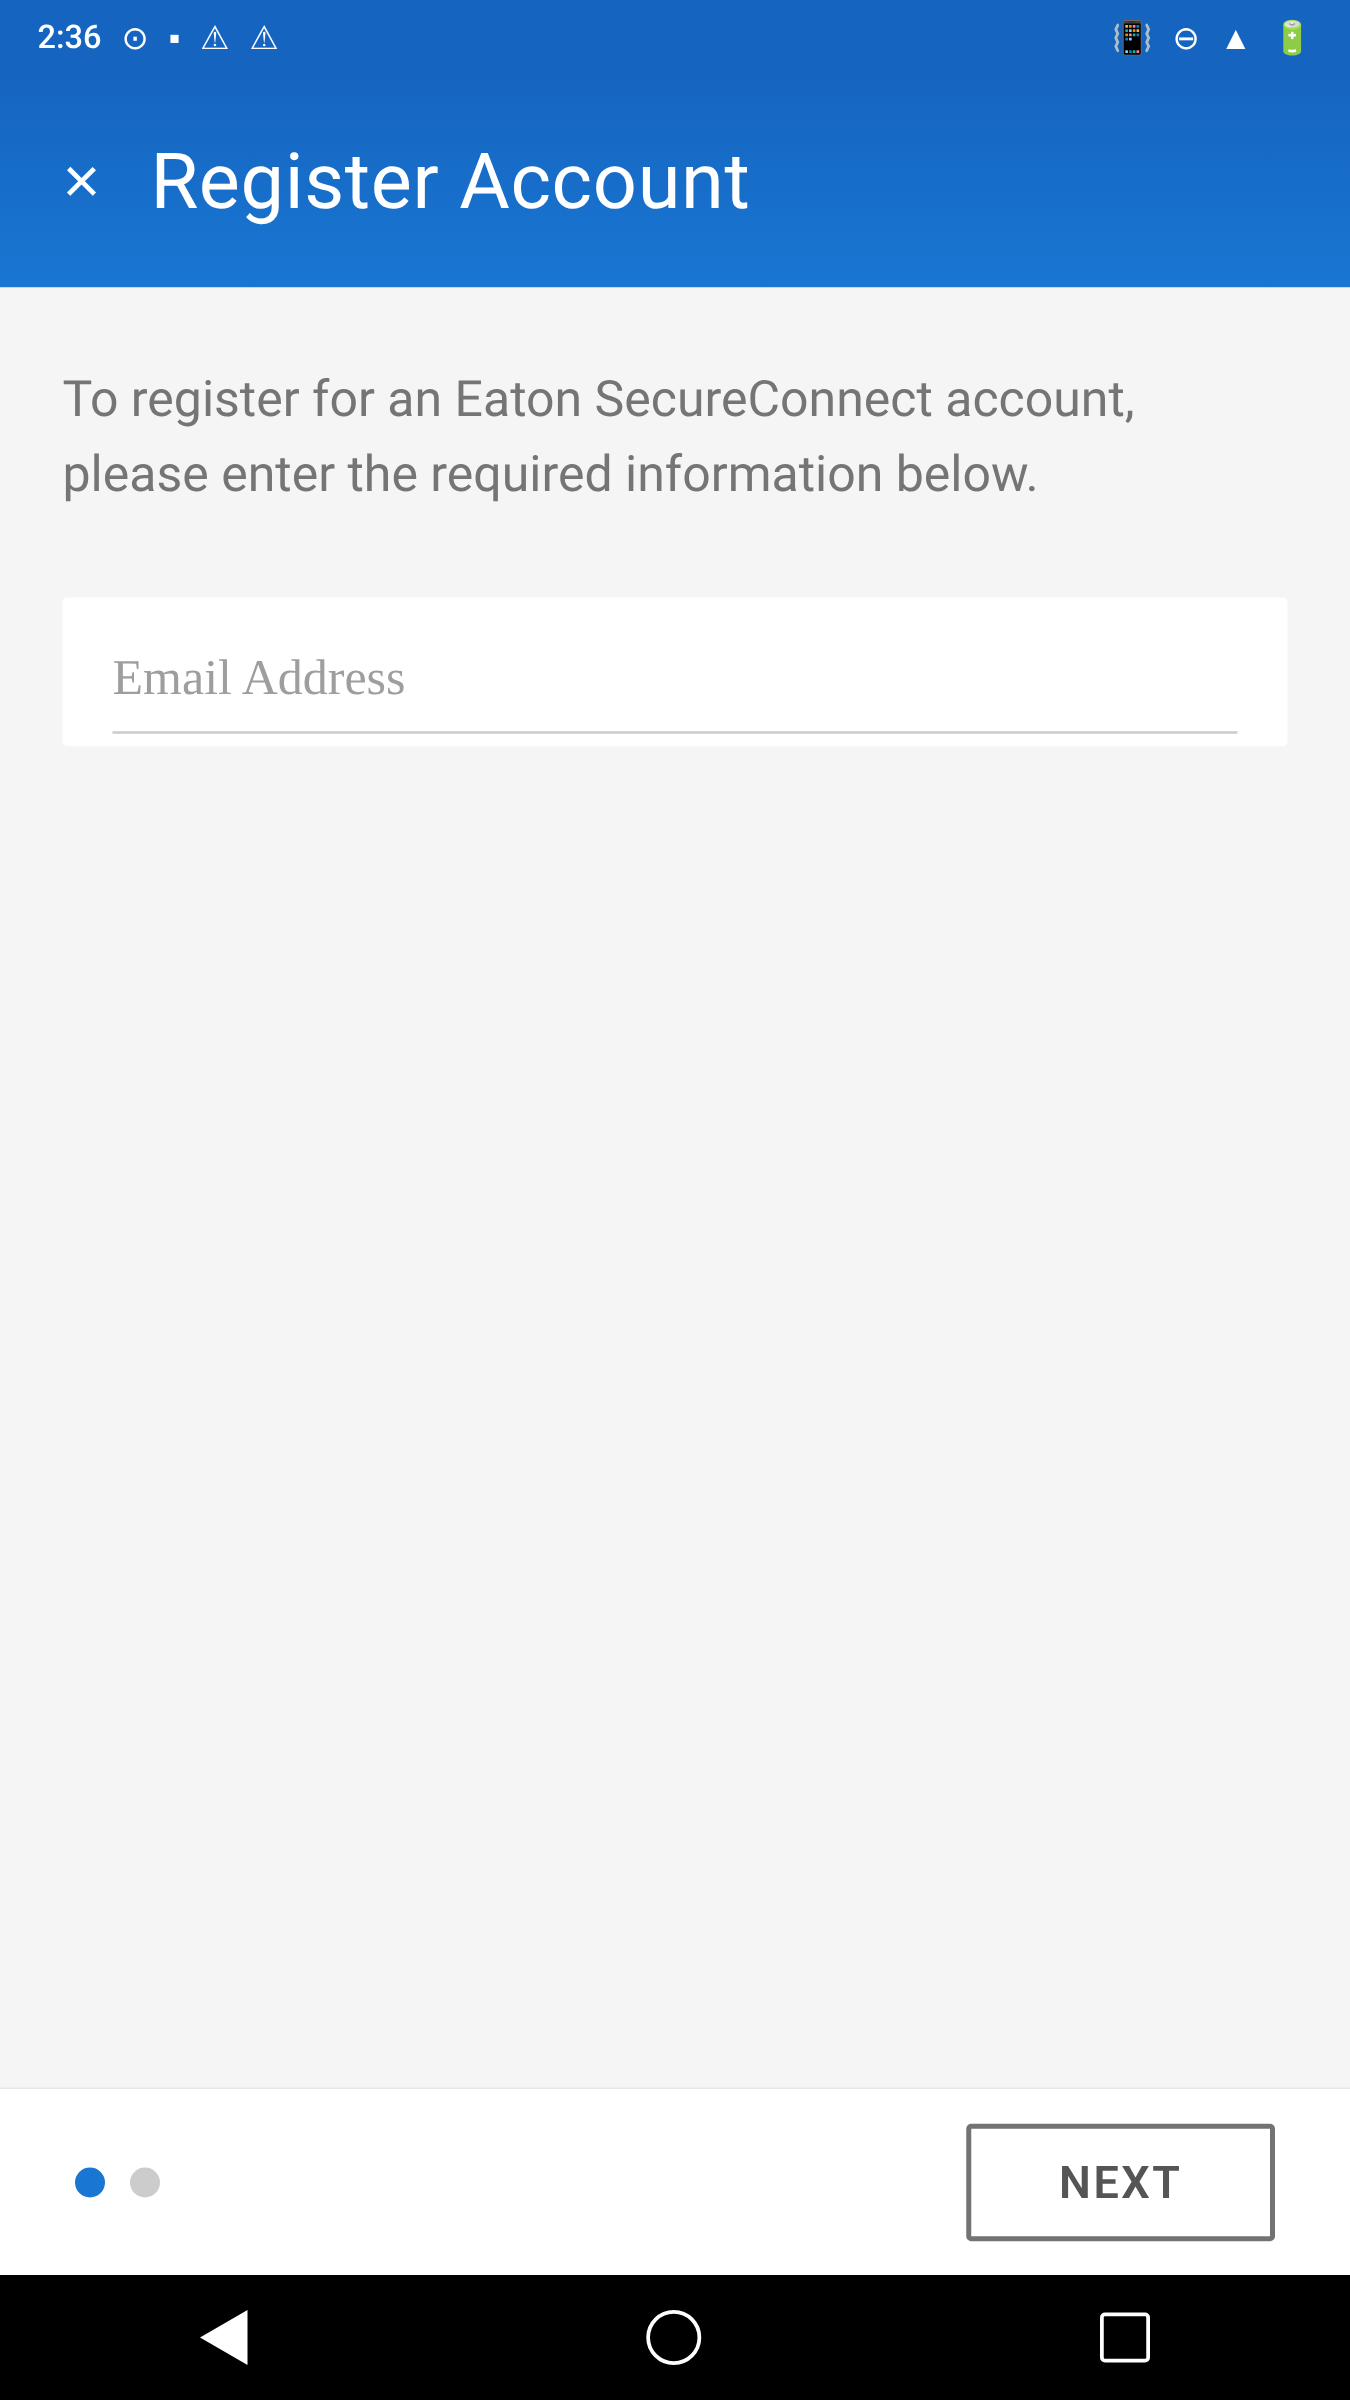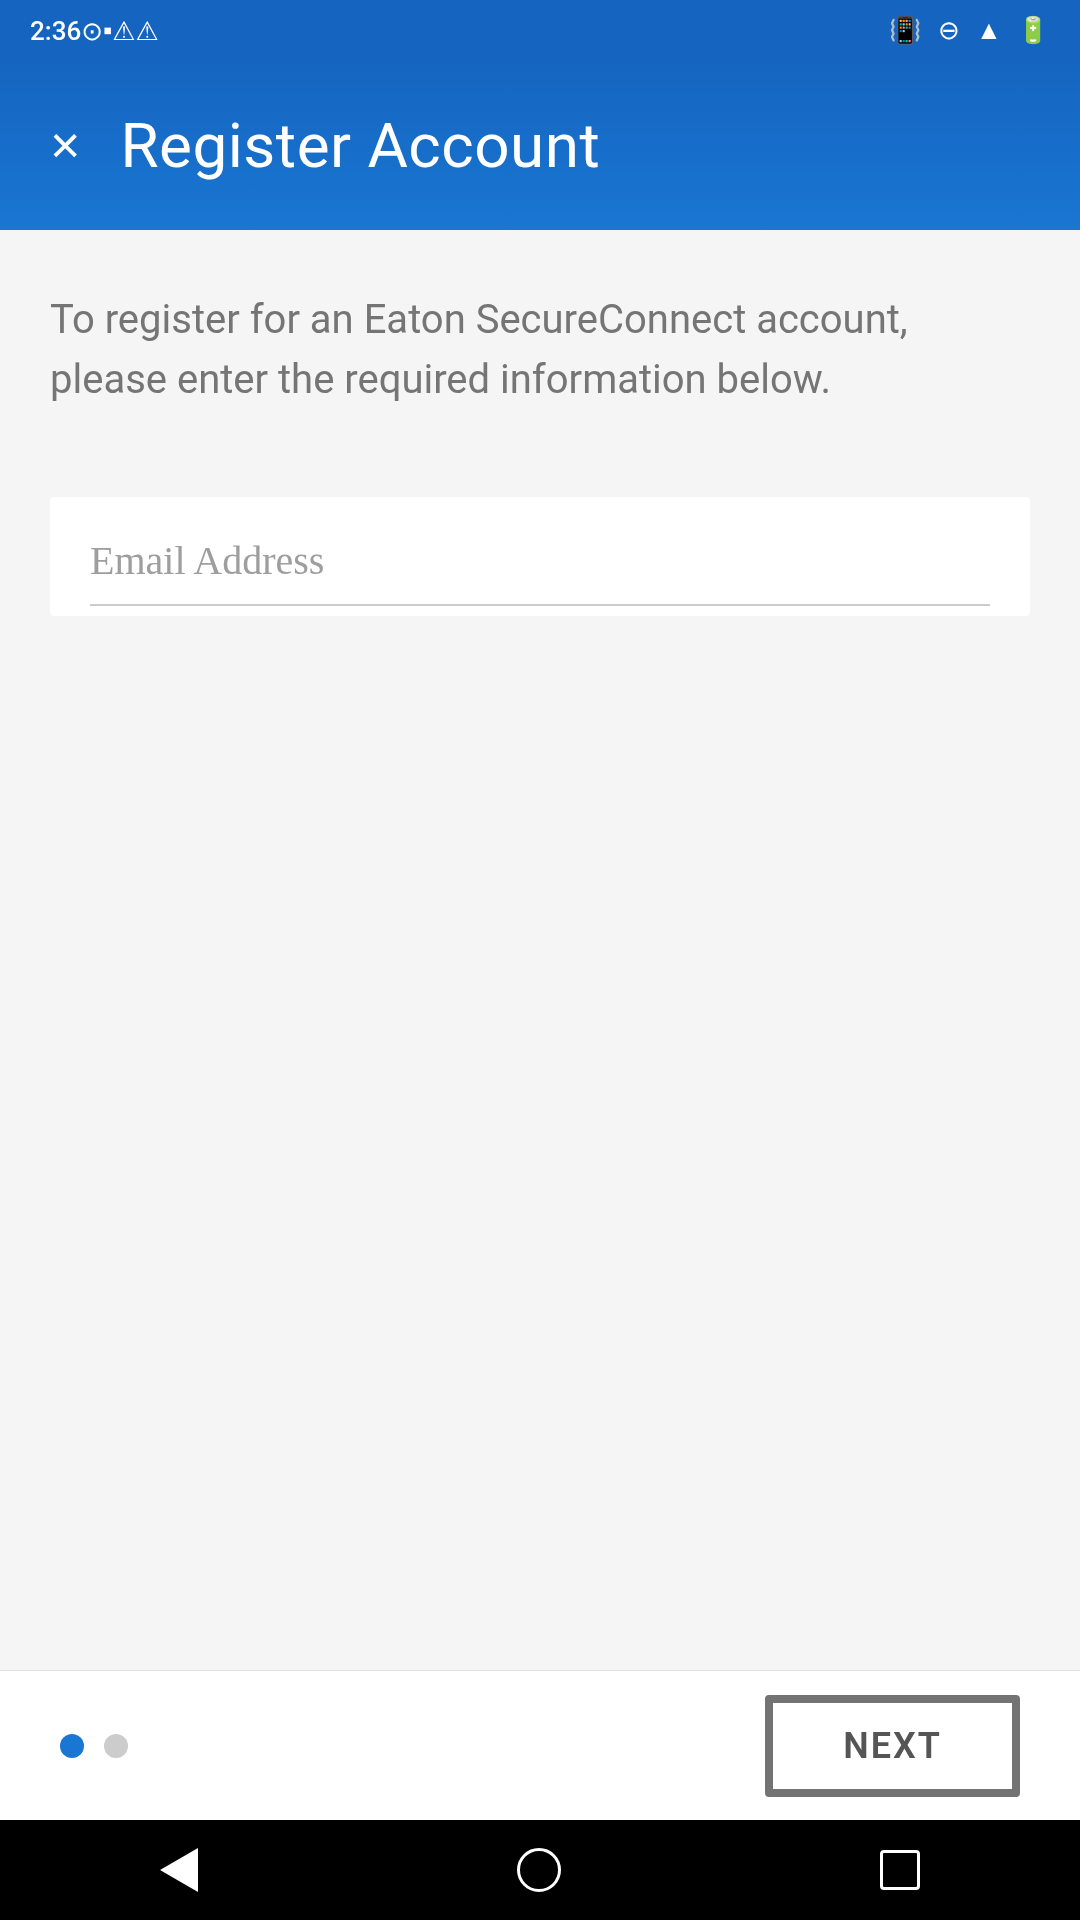--- a/index.html
+++ b/index.html
@@ -27,21 +27,22 @@
       align-items: center;
       justify-content: space-between;
       padding: 0 30px;
       color: white;
       font-size: 28px;
       font-weight: 500;
     }
 
     .status-bar-left {
       display: flex;
-      align-items: flex-end;
+      align-items: center;
+      gap: 16px;
     }
 
     .status-bar-right {
       display: flex;
       align-items: center;
       gap: 16px;
     }
 
     .status-icon {
       font-size: 26px;
@@ -82,21 +83,21 @@
       background: #f5f5f5;
       padding: 60px 50px;
       display: flex;
       flex-direction: column;
     }
 
     .description-text {
       color: #757575;
       font-size: 40px;
       line-height: 1.5;
-      margin-bottom: 87px;
+      margin-bottom: 68px;
     }
 
     
     .form-section {
       display: flex;
       flex-direction: column;
       gap: 0;
     }
 
     .field-container {
@@ -147,21 +148,21 @@
 
     .dot-active {
       background: #1976d2;
     }
 
     .dot-inactive {
       background: #cccccc;
     }
 
     .next-button {
-      border: 8px solid #737373;
+      border: 4px solid #737373;
       background: transparent;
       color: #555555;
       font-size: 36px;
       font-weight: 600;
       letter-spacing: 2px;
       padding: 22px 70px;
       cursor: pointer;
       border-radius: 4px;
       font-family: inherit;
     }

